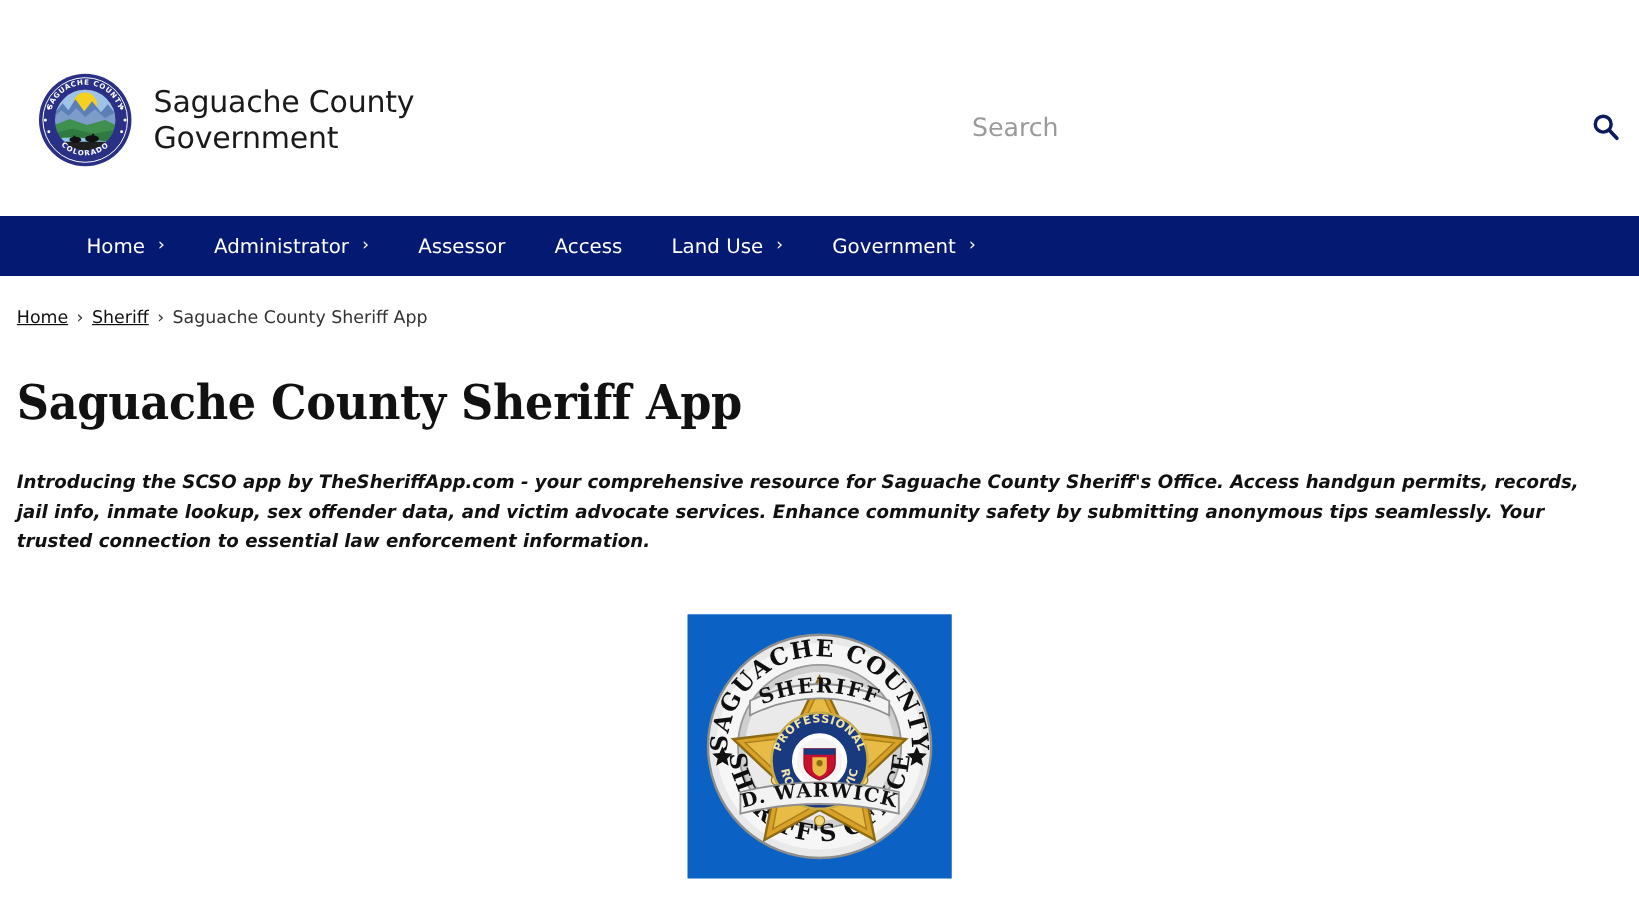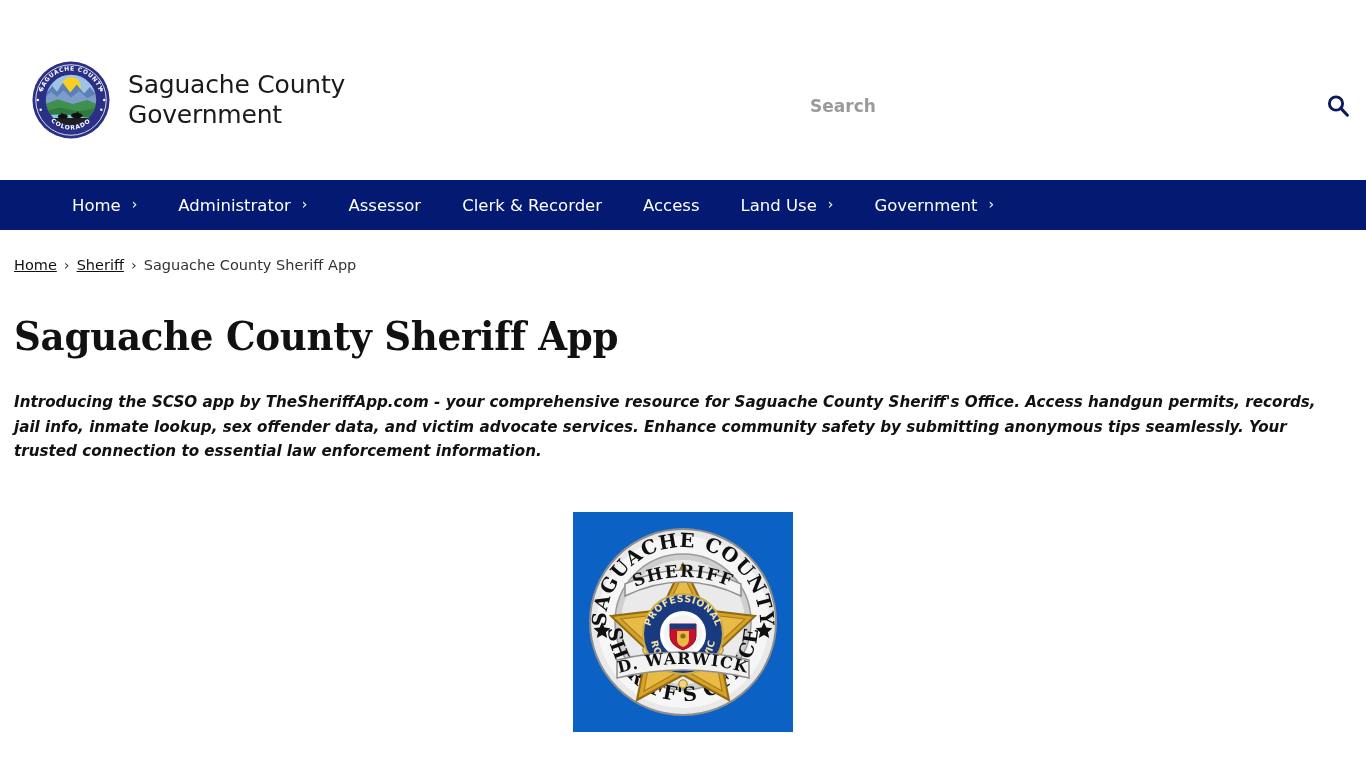--- a/index.html
+++ b/index.html
@@ -55,27 +55,26 @@
     width: 520px;
     height: 36px;
     display: flex;
     align-items: center;
   }
 
   .search-input {
     border: none;
     outline: none;
     background: transparent;
-    font-size: 17px;
+    font-size: 21px;
     color: #0c4a6e;
     width: 470px;
     height: 34px;
     font-family: "DejaVu Sans", sans-serif;
     padding: 0;
-    font-weight: bold;
   }
   .search-input::placeholder { color: #9a9a9a; opacity: 1; }
 
   .search-btn {
     position: absolute;
     right: -24px;
     top: 2px;
     width: 32px;
     height: 32px;
     background: transparent;
@@ -264,23 +263,20 @@
 
   <a class="nav-item" href="#">
     <span>Administrator</span>
     <span class="caret">›</span>
   </a>
 
   <a class="nav-item" href="#">
     <span>Assessor</span>
   </a>
 
-  <a class="nav-item" href="#">
-    <span>Clerk &amp; Recorder</span>
-  </a>
 
 
   <a class="nav-item" href="#">
     <span>Access</span>
   </a>
 
 
   <a class="nav-item" href="#">
     <span>Land Use</span>
     <span class="caret">›</span>

